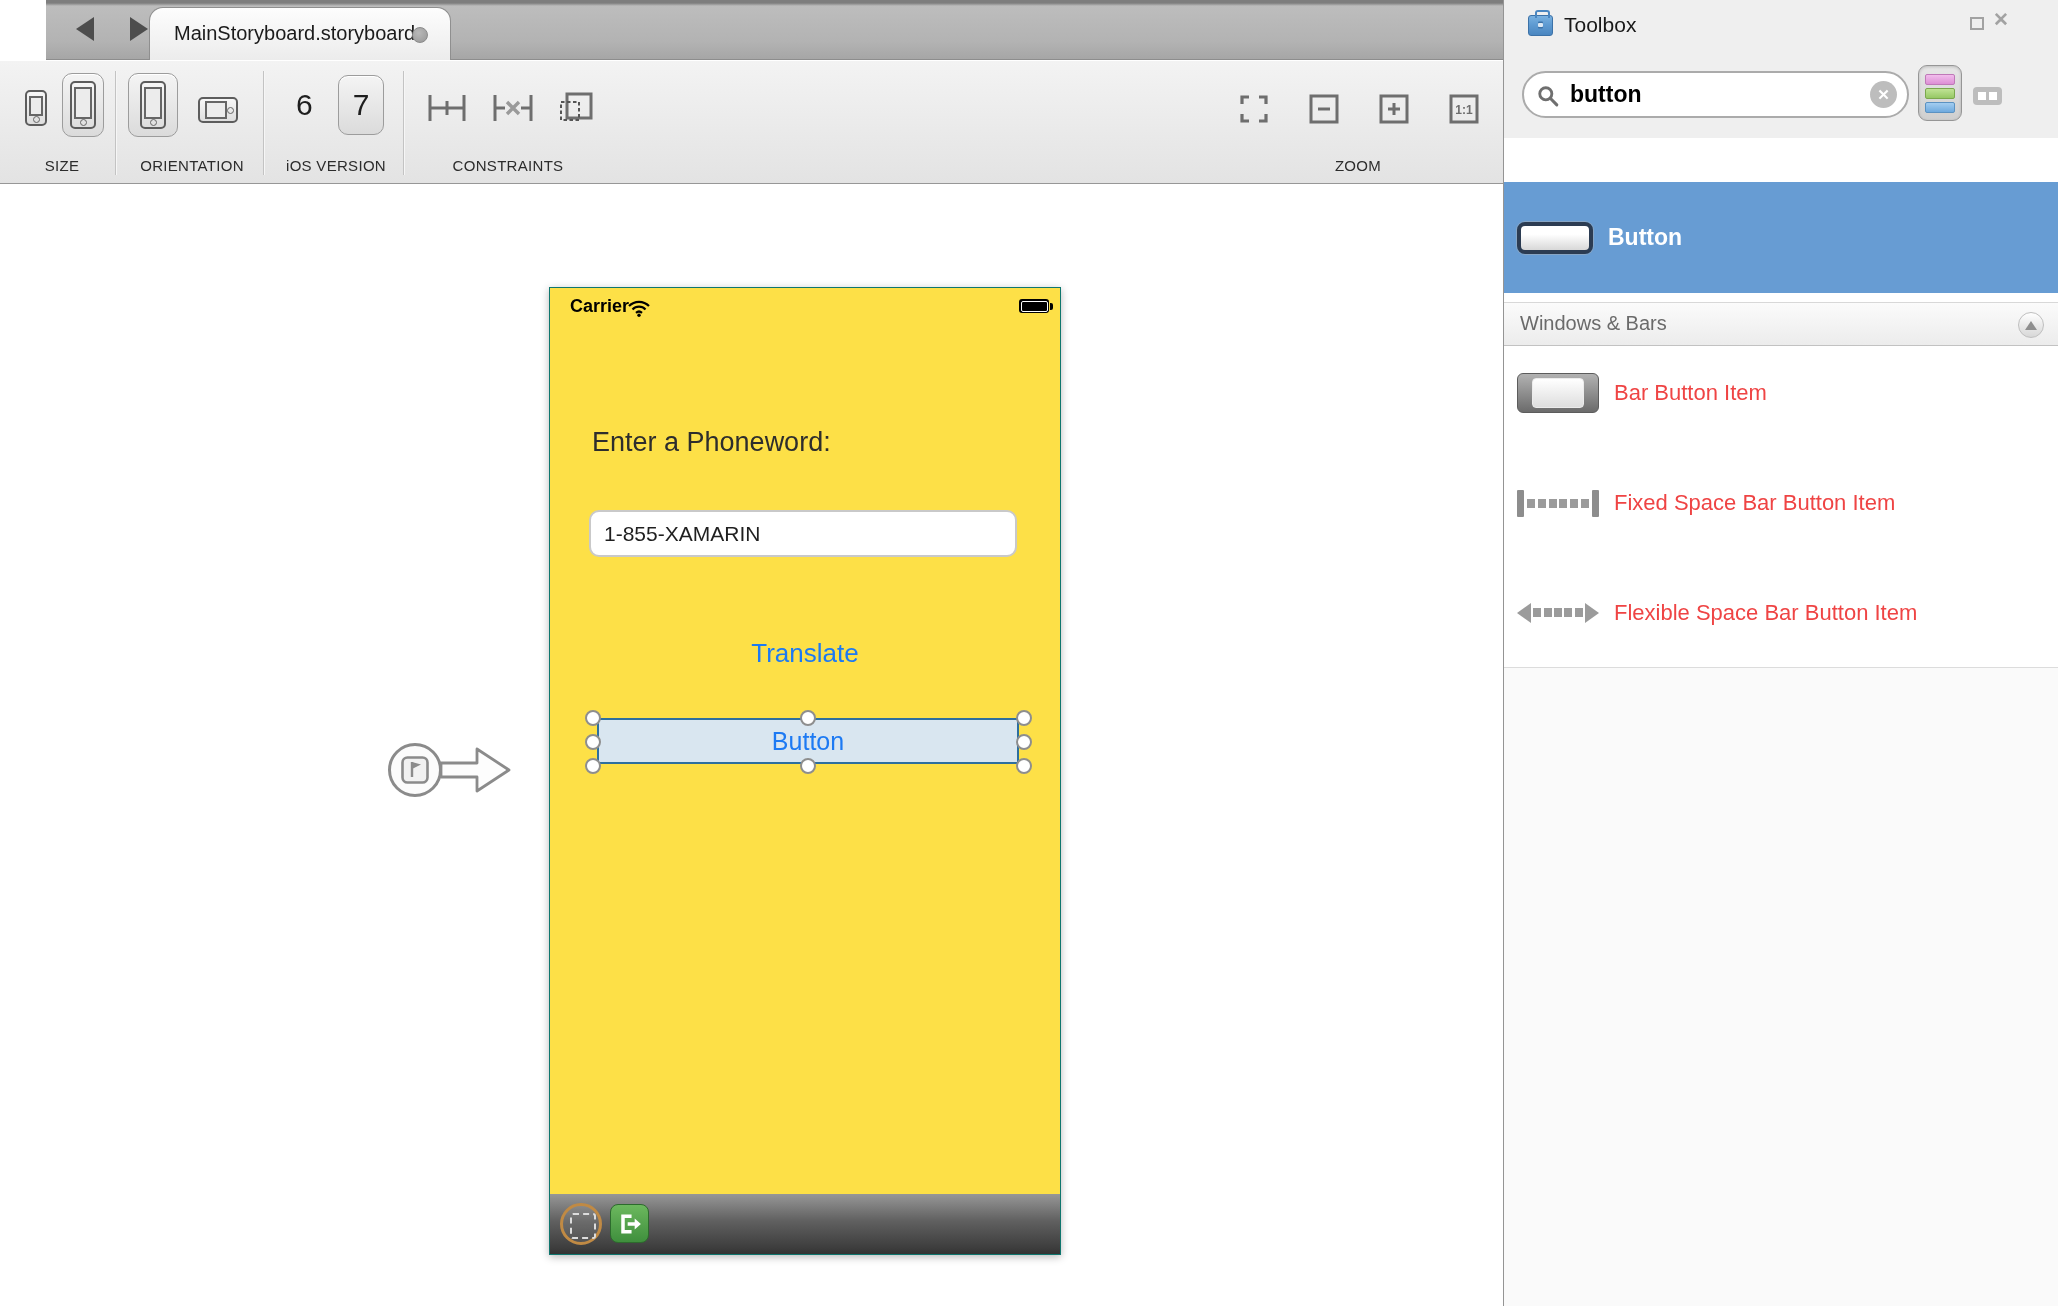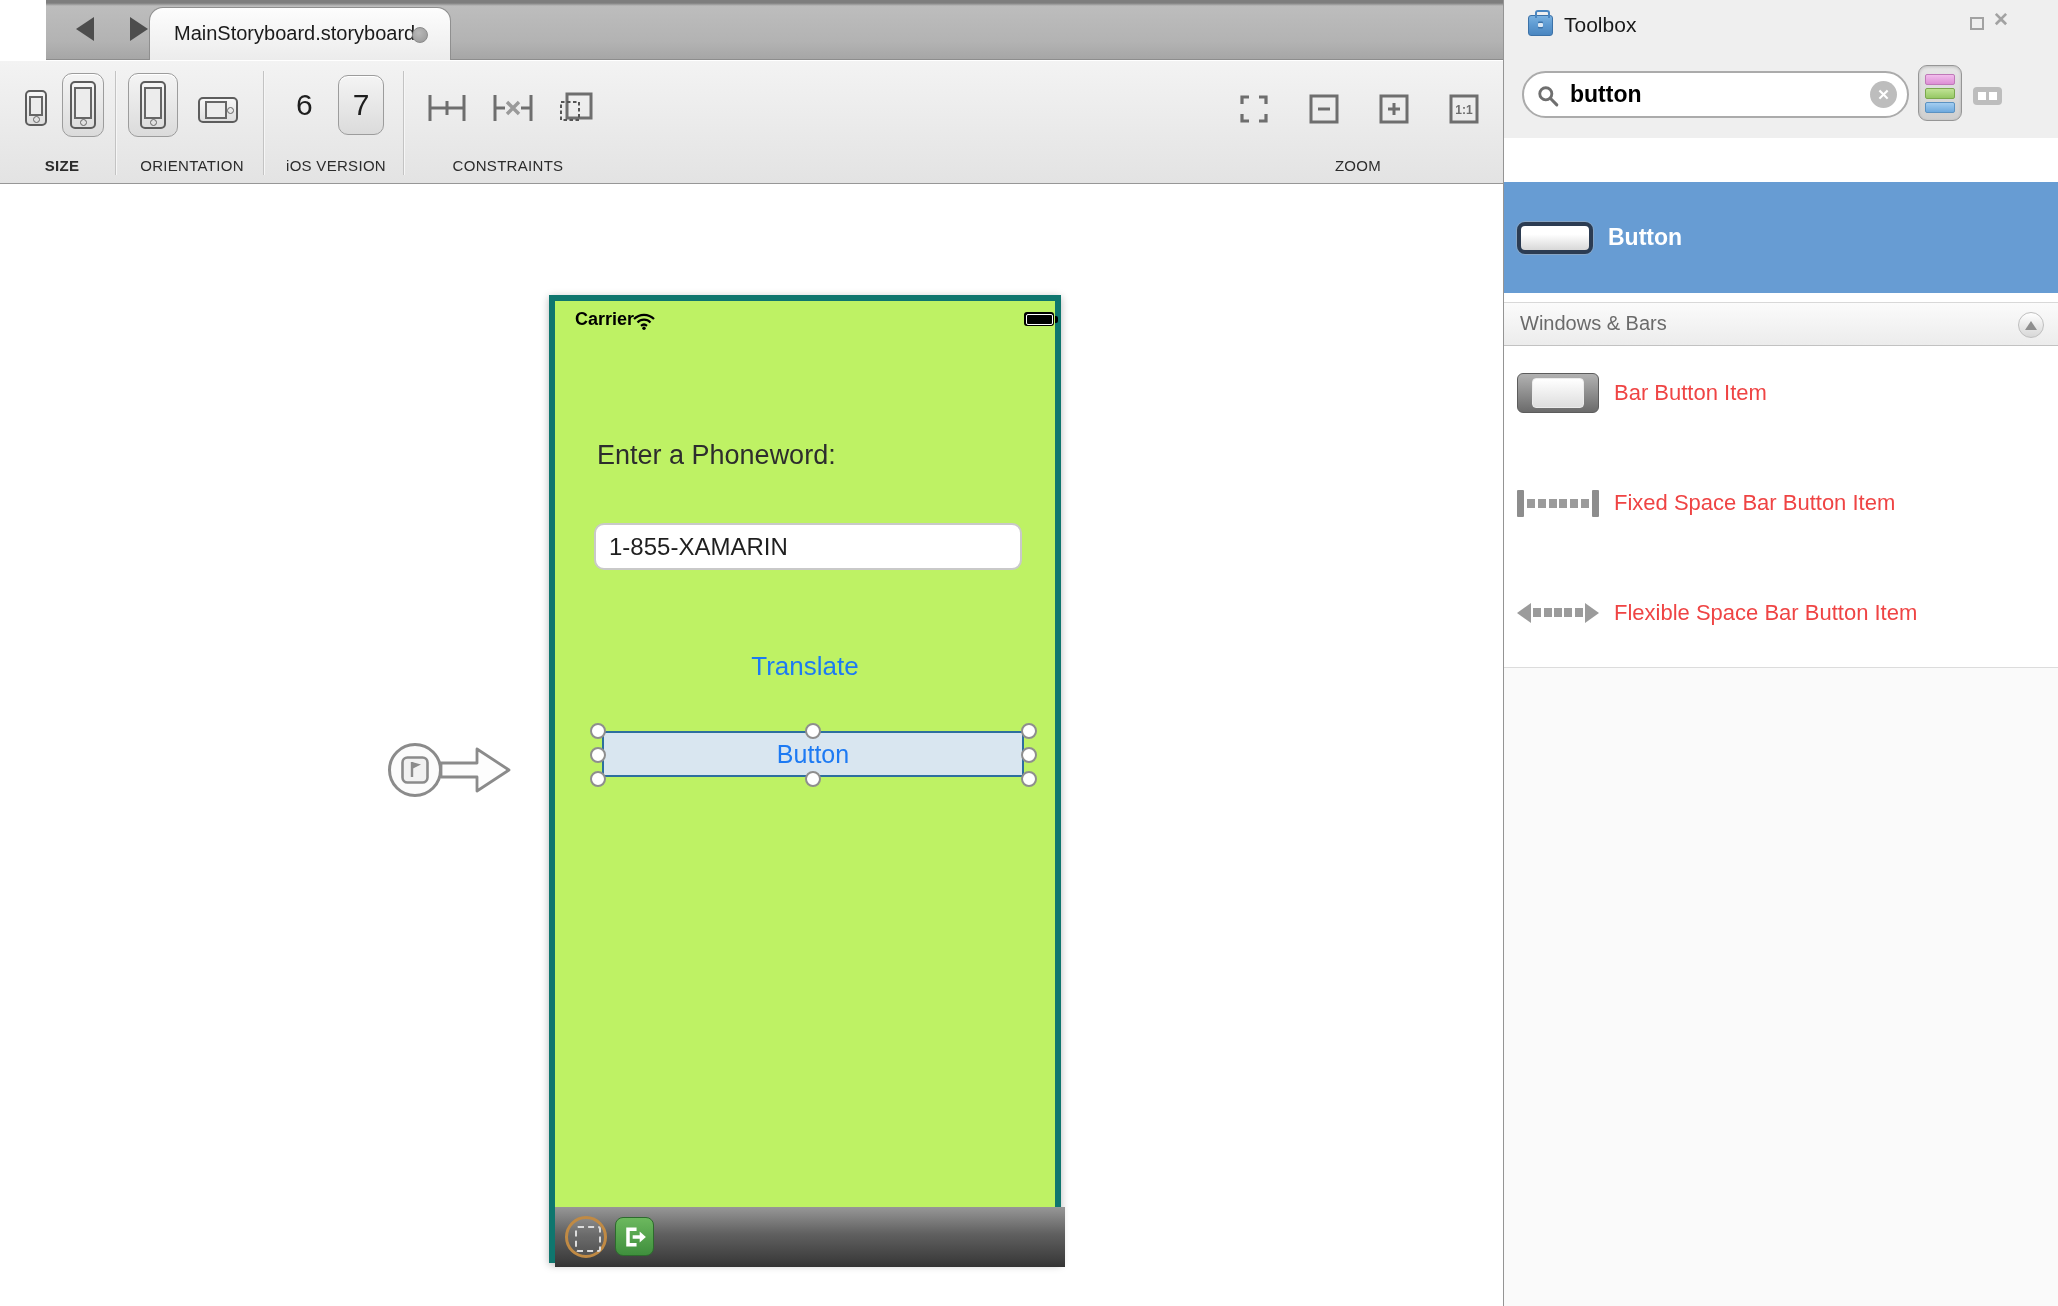--- a/index.html
+++ b/index.html
@@ -58,33 +58,33 @@
   .phone-land { position:relative; border:2px solid #5d5d5d; border-radius:5px; background:linear-gradient(#f7f7f7,#dedede); cursor:pointer; }
   .phone-land::before { content:""; position:absolute; top:2px; bottom:2px; left:5px; right:9px; border:2px solid #666; background:#ececec; }
   .phone-land::after  { content:""; position:absolute; right:2px; top:50%; width:5px; height:5px; margin-top:-3px; border:1px solid #666; border-radius:50%; }
   .ver-num { position:absolute; font-size:30px; color:#1e1e1e; cursor:pointer; }
   .tico { position:absolute; cursor:pointer; }
   .tico svg { display:block; }
 
   
   .canvas { position:absolute; left:0; top:185px; width:1503px; height:1121px; background:#fff; }
   .phone {
-    position:absolute; left:549px; top:295px; width:512px; height:968px;
-    background:#bef264; border:6px solid #0f766e; box-shadow:0 2px 8px rgba(0,0,0,.28);
+    position:absolute; left:549px; top:287px; width:512px; height:968px;
+    background:#fde047; border:1px solid #0f766e; box-shadow:0 2px 8px rgba(0,0,0,.28);
   }
   .carrier { position:absolute; left:20px; top:8px; font-size:18px; font-weight:bold; color:#000; }
   .wifi { position:absolute; left:77px; top:11px; }
   .battery { position:absolute; left:469px; top:11px; width:30px; height:14px; background:#000; border-radius:3px; }
   .battery::after { content:""; position:absolute; right:-4px; top:3.5px; width:3px; height:7px; background:#000; border-radius:0 2px 2px 0; }
   .battery::before { content:""; position:absolute; inset:1.5px; border:1px solid #fff; border-radius:2px; }
   .prompt { position:absolute; left:42px; top:139px; font-size:27px; color:#2d2d2d; }
   .pw-field {
     position:absolute; left:39px; top:222px; width:428px; height:47px;
     border:2px solid #c9c9c9; border-radius:10px; background:#fff;
-    font-size:24px; color:#1f1f1f; line-height:43px; padding-left:13px;
+    font-size:21px; color:#1f1f1f; line-height:43px; padding-left:13px;
   }
   .translate { position:absolute; left:0; top:350px; width:100%; text-align:center; font-size:26px; cursor:pointer; }
   .sel-btn {
     position:absolute; left:47px; top:430px; width:422px; height:46px;
     border:2px solid #2e6f9e; background:#d9e6f0;
     text-align:center; line-height:42px; font-size:25px; cursor:pointer;
   }
   .handle {
     position:absolute; width:16px; height:16px; border-radius:50%;
     background:#fff; border:2px solid #8e8e8e; cursor:grab;
@@ -197,21 +197,21 @@
     </div>
     <span class="tab-dropdown">▼</span>
   </div>
 
   <div class="toolbar">
 
     <div class="phone-ico" style="left:25px; top:29px; width:22px; height:36px; position:absolute;"></div>
     <div class="tb-btn" style="left:62px; top:12px; width:42px; height:64px;">
       <div class="phone-ico" style="width:26px; height:48px;"></div>
     </div>
-    <div class="tb-label" style="left:20px; width:84px;font-weight:bold;">SIZE</div>
+    <div class="tb-label" style="left:20px; width:84px;">SIZE</div>
     <div class="tdiv" style="left:115px;"></div>
 
     <div class="tb-btn" style="left:128px; top:12px; width:50px; height:64px;">
       <div class="phone-ico" style="width:26px; height:48px;"></div>
     </div>
     <div class="phone-land" style="left:198px; top:36px; width:40px; height:26px; position:absolute;"></div>
     <div class="tb-label" style="left:122px; width:140px;">ORIENTATION</div>
     <div class="tdiv" style="left:263px;"></div>
 
     <div class="ver-num" style="left:296px; top:27px;">6</div>

